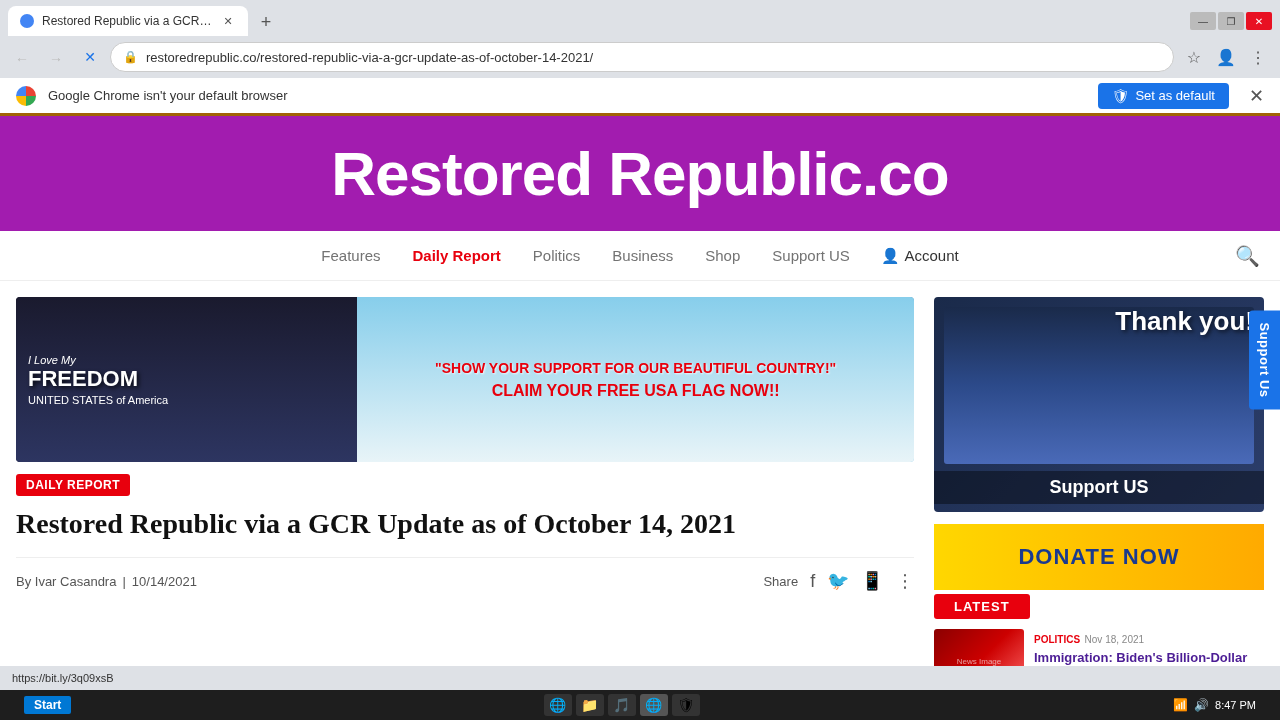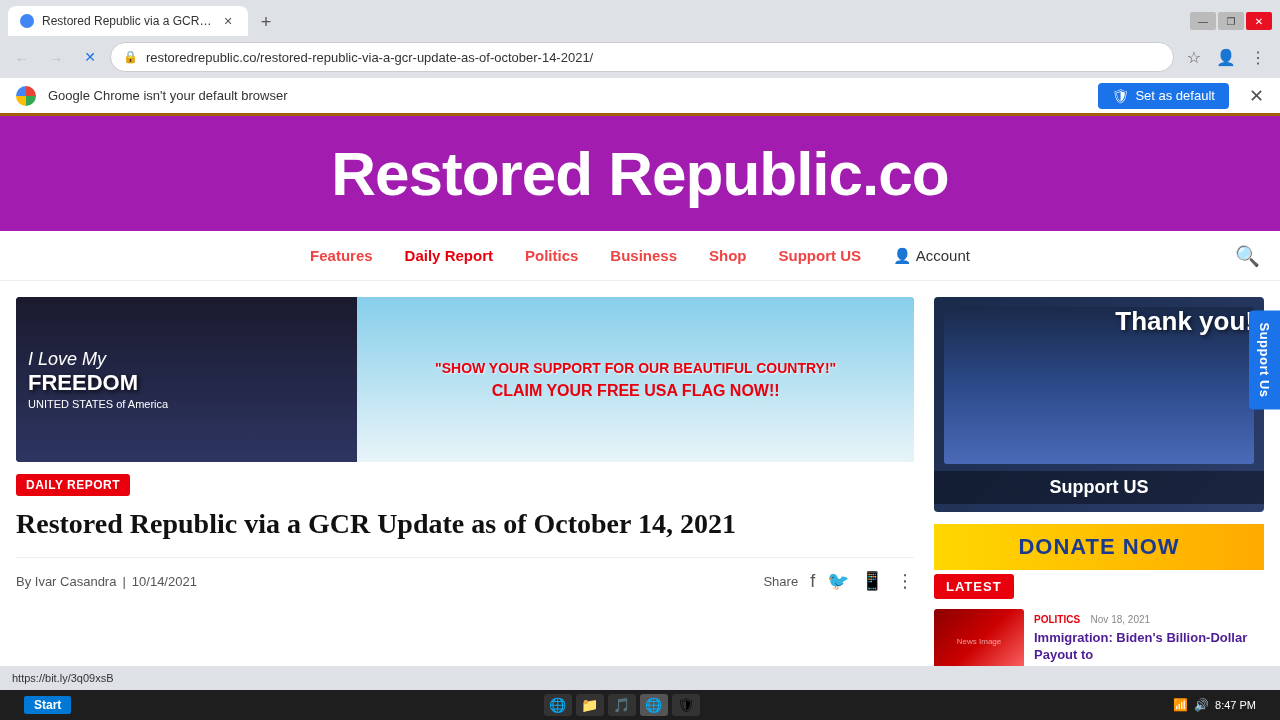--- a/index.html
+++ b/index.html
@@ -85,22 +85,22 @@
       letter-spacing: -1px;
     }
 
     
     .site-nav {
       border-bottom: 1px solid #eee; display: flex; align-items: center;
       justify-content: center; padding: 0 20px; height: 50px; position: relative;
     }
     .nav-items { display: flex; align-items: center; gap: 32px; }
     .nav-item {
-      font-size: 15px; color: #ef4444; text-decoration: none; cursor: pointer;
-      padding: 14px 0; font-weight: 700;
+      font-size: 15px; color: #737373; text-decoration: none; cursor: pointer;
+      padding: 14px 0; font-weight: 400;
     }
     .nav-item.active { color: #e8000d; font-weight: 700; }
     .nav-account { display: flex; align-items: center; gap: 4px; font-size: 15px; color: #333; cursor: pointer; }
     .nav-search { position: absolute; right: 20px; font-size: 20px; color: #333; cursor: pointer; }
 
     
     .main-content { display: flex; gap: 20px; padding: 16px 16px 0; }
     .content-left { flex: 1; min-width: 0; }
     .content-right { width: 330px; flex-shrink: 0; }
 
@@ -165,53 +165,53 @@
       font-size: 26px; font-weight: 900; text-align: right; line-height: 1.1;
       text-shadow: 2px 2px 4px rgba(0,0,0,0.6);
     }
     .sidebar-ad-support {
       color: #fff; font-size: 18px; font-weight: 700; text-align: center;
       background: rgba(0,0,0,0.4); width: 100%; padding: 6px; text-align: center;
     }
     .sidebar-donate {
       background: linear-gradient(90deg, #ffd700, #ffaa00); width: 100%;
       display: flex; align-items: center; justify-content: center;
-      padding: 10px; font-size: 22px; font-weight: 900; color: #1a3a8f;
+      padding: 20px; font-size: 22px; font-weight: 900; color: #1a3a8f;
       letter-spacing: 1px; cursor: pointer;
     }
 
     
     .support-us-float {
       position: fixed; right: 0; top: 50%; transform: translateY(-50%);
       background: #1a73e8; color: #fff; padding: 12px 8px; font-size: 13px;
       font-weight: 700; writing-mode: vertical-rl; text-orientation: mixed;
       cursor: pointer; z-index: 999; border-radius: 4px 0 0 4px;
       letter-spacing: 0.5px;
     }
 
     
     .latest-section { margin-top: 4px; }
     .latest-badge {
       display: inline-block; background: #e8000d; color: #fff; font-size: 13px;
-      font-weight: 700; padding: 5px 12px; border-radius: 3px; margin-bottom: 10px;
+      font-weight: 700; padding: 5px 20px; border-radius: 3px; margin-bottom: 10px;
       letter-spacing: 1px;
     }
     .latest-item { display: flex; gap: 10px; align-items: flex-start; }
     .latest-thumb {
       width: 90px; height: 65px; background: #8b0000; border-radius: 3px;
       flex-shrink: 0; overflow: hidden; position: relative;
     }
     .latest-thumb-inner {
       width: 100%; height: 100%; background: linear-gradient(135deg, #8b0000, #cc0000, #ff6b6b);
       display: flex; align-items: center; justify-content: center;
       font-size: 10px; color: rgba(255,255,255,0.7); padding: 4px;
     }
     .latest-content { flex: 1; }
     .latest-tag { font-size: 10px; color: #e8000d; font-weight: 700; text-transform: uppercase; }
-    .latest-date { font-size: 10px; color: #888; margin-left: 6px; }
+    .latest-date { font-size: 10px; color: #888; margin-left: 0; }
     .latest-title { font-size: 13px; font-weight: 600; color: #4c1d95; line-height: 1.3; margin-top: 3px; }
 
     
     .status-bar {
       position: fixed; bottom: 0; left: 0; right: 0; background: #dee1e6;
       height: 24px; display: flex; align-items: center; justify-content: space-between;
       padding: 0 12px; font-size: 11px; color: #333; z-index: 1000;
     }
     .status-url { color: #333; }
     .taskbar {
@@ -296,21 +296,21 @@
     </div>
     <div class="nav-search">🔍</div>
   </div>
 
   <div class="main-content">
 
     <div class="content-left">
       
       <div class="banner-ad">
         <div class="banner-left">
-          <div style="color:#fff; font-size:18px; font-style:italic; margin-bottom:2px;">I Love My</div>
+          <div style="color:#fff; font-size:11px; font-style:italic; margin-bottom:2px;">I Love My</div>
           <div class="banner-freedom">
             <span>FREEDOM</span>
           </div>
           <div class="banner-usa-text">UNITED STATES of America</div>
         </div>
         <div class="banner-right">
           <div class="banner-slogan">"SHOW YOUR SUPPORT FOR OUR BEAUTIFUL COUNTRY!"</div>
           <div class="banner-cta">CLAIM YOUR FREE USA FLAG NOW!!</div>
         </div>
       </div>

